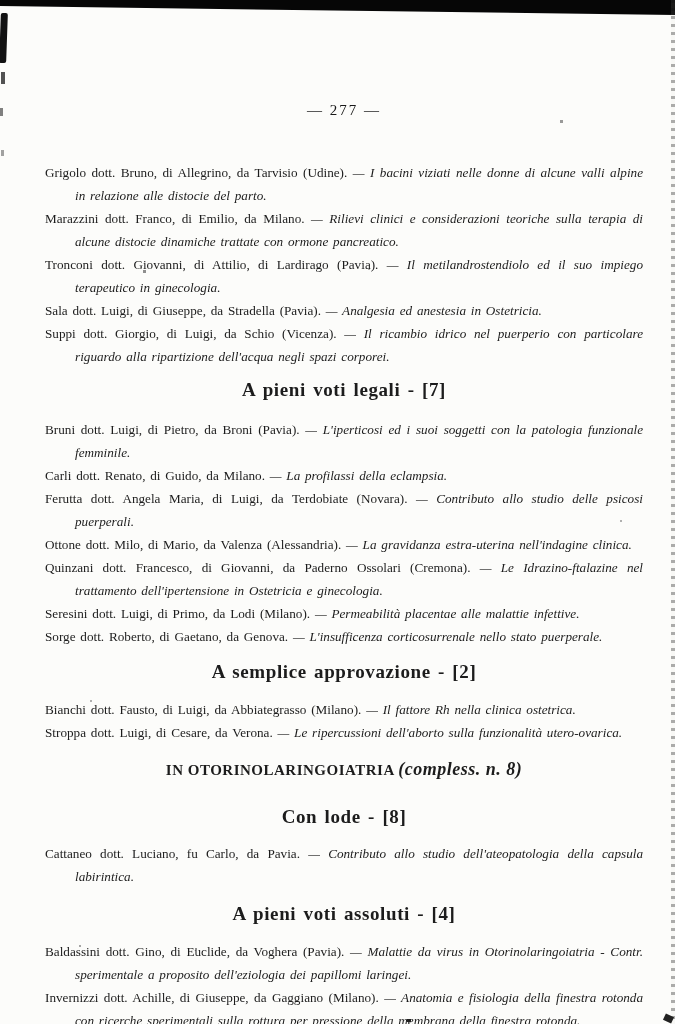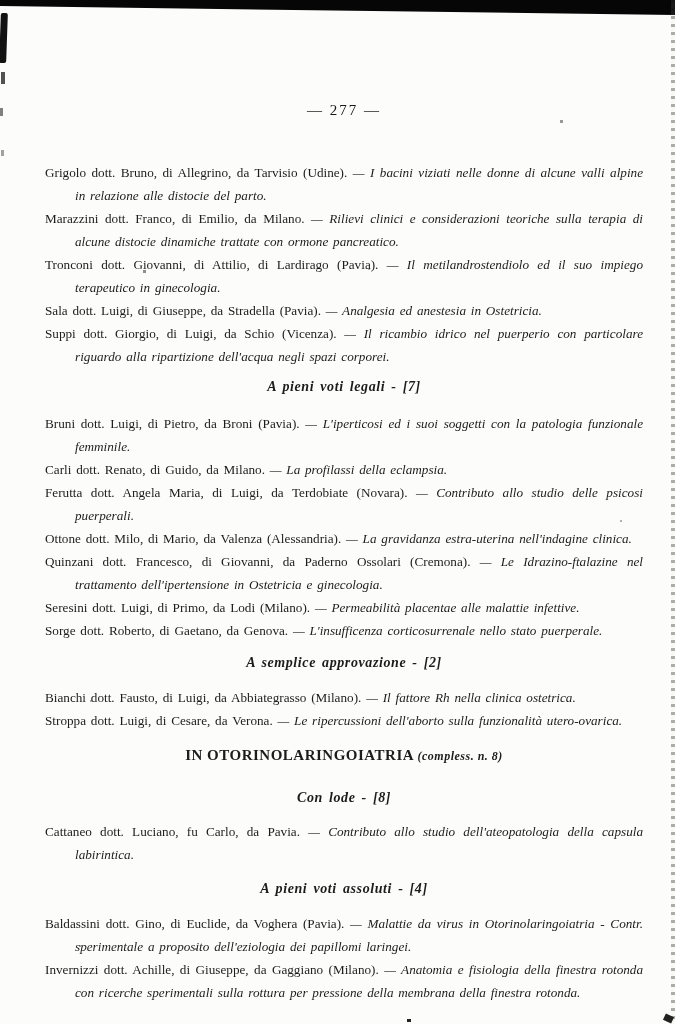--- a/index.html
+++ b/index.html
@@ -52,30 +52,30 @@
   .section { margin:0; }
   .first-section { margin-top:42px; }
   .entry {
     font-size:13.2px; line-height:23px;
     text-align:justify; text-justify:inter-word;
     padding-left:30px; text-indent:-30px;
     margin:0; word-spacing:1.5px;
   }
   .entry .title { font-style:italic; }
   .heading {
-    font-size:14px; font-weight:bold; text-align:center;
-    letter-spacing:.6px; word-spacing:2px;font-style:italic;
+    font-size:19px; font-weight:bold; text-align:center;
+    letter-spacing:.6px; word-spacing:2px;
   }
   .h-legali   { margin:11px 0 17px; }
   .h-semplice { margin:13px 0 15px; }
   .major-heading {
     font-size:15px; font-weight:bold; text-align:center;
     letter-spacing:.5px; margin:15px 0 0;
   }
-  .major-heading .note { font-style:italic; font-size:12px;margin-top:16px; }
+  .major-heading .note { font-style:italic; font-size:18px;margin-top:16px; }
   .h-lode     { margin:26px 0 14px; }
   .h-assoluti { margin:15px 0 15px; }
 </style>
 </head>
 <body>
 
 <div class="top-edge"></div>
 <div class="left-blob"></div>
 <div class="left-speck-a"></div>
 <div class="left-speck-b"></div>

